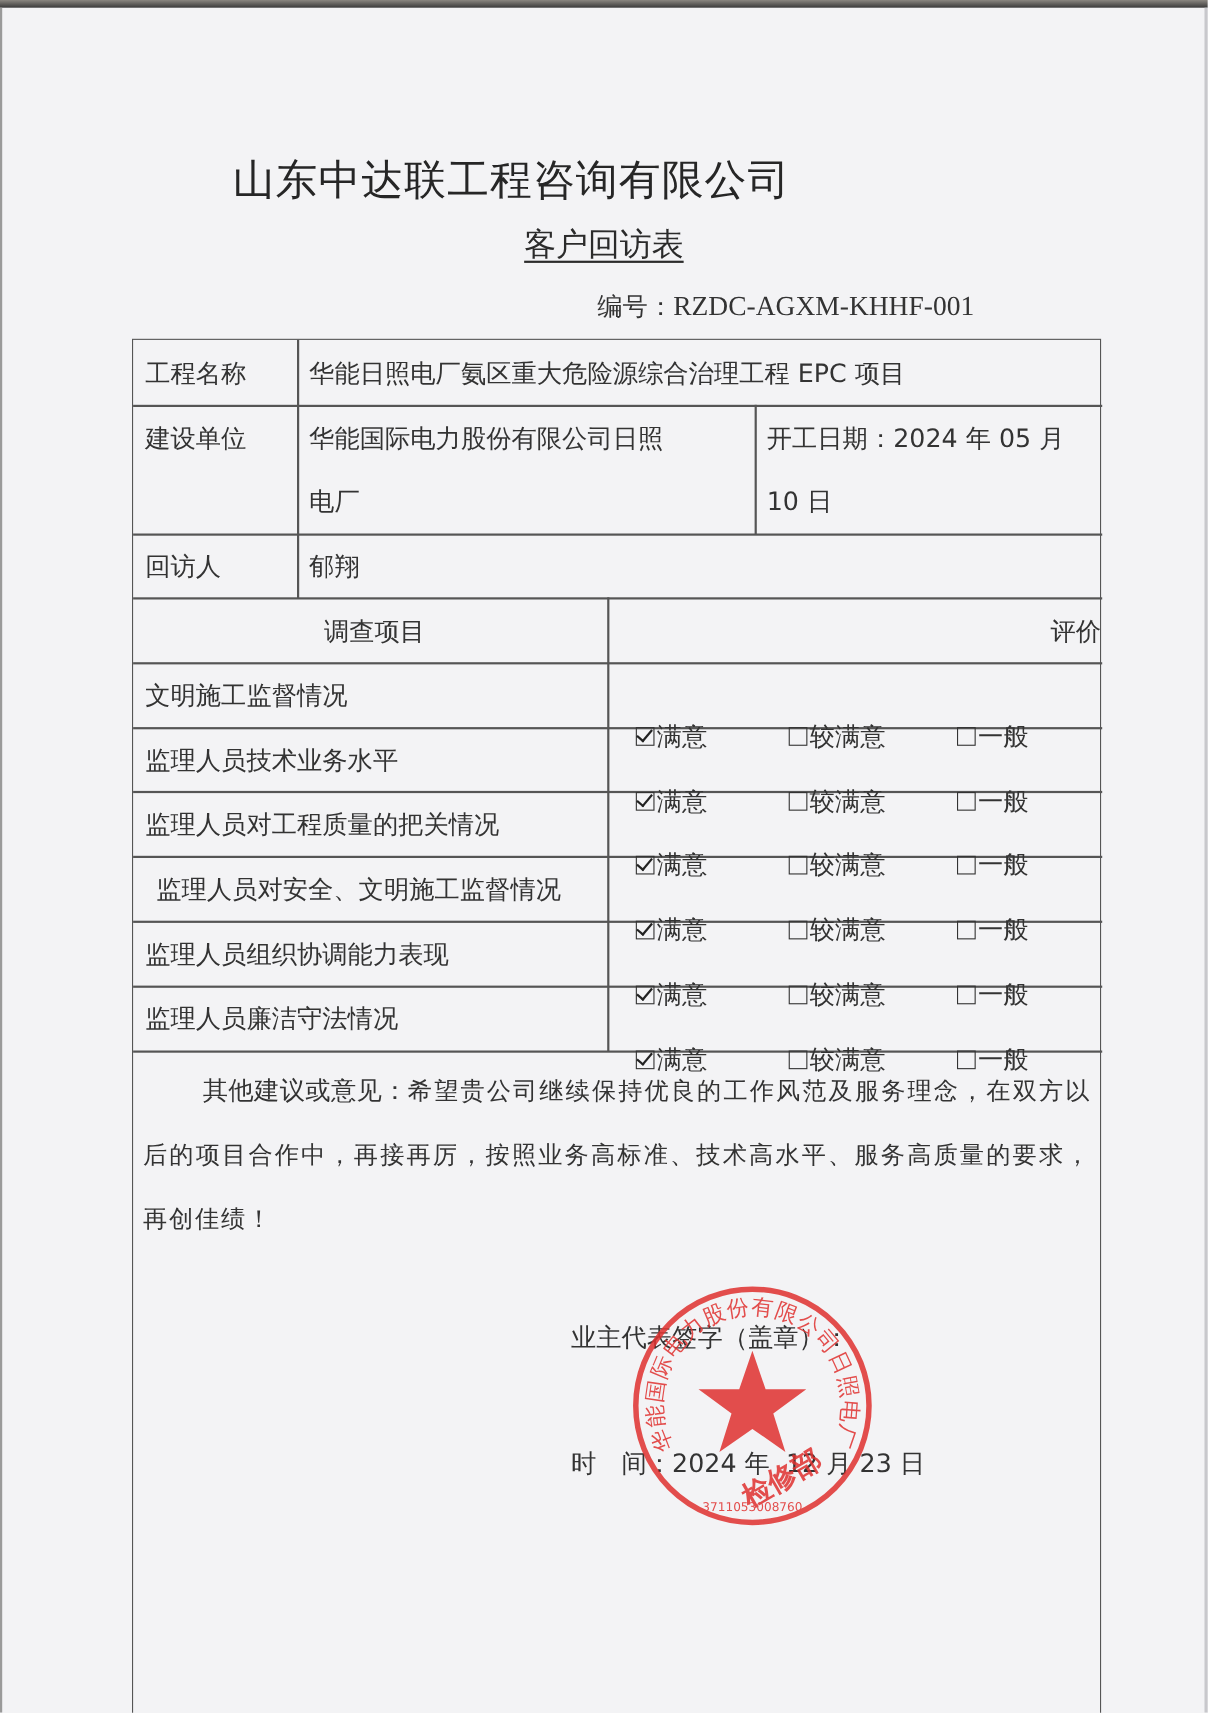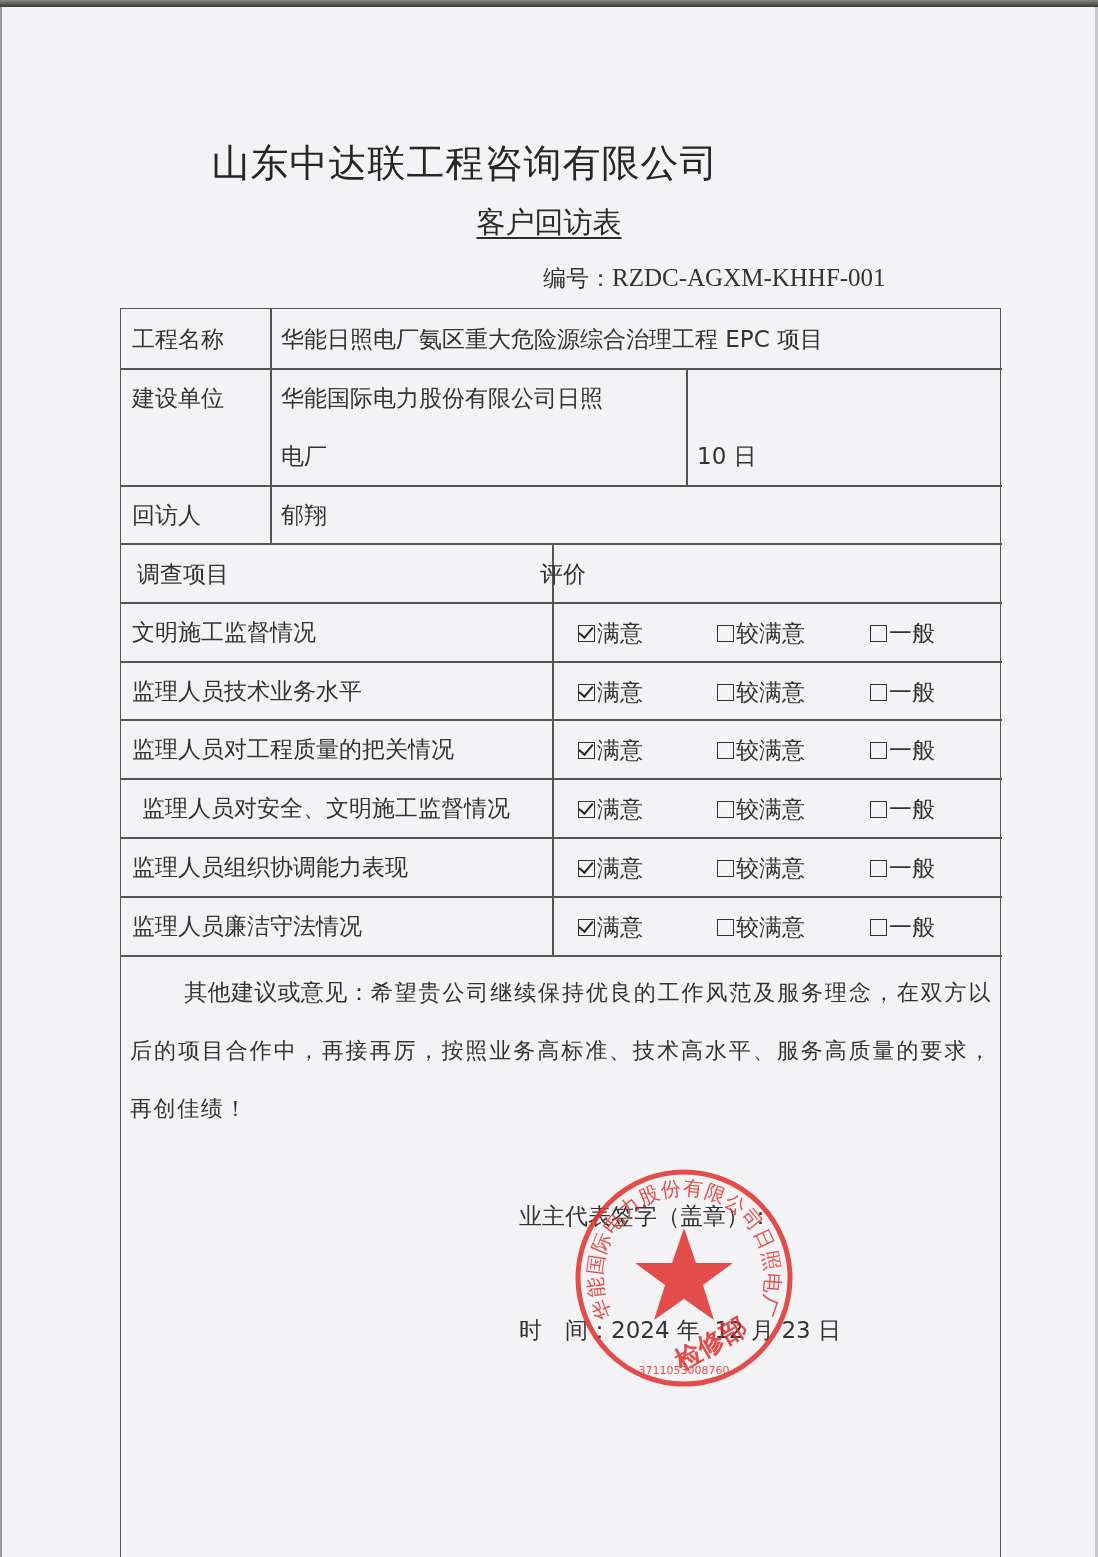--- a/index.html
+++ b/index.html
@@ -26,21 +26,21 @@
     position: absolute; left: 543px; top: 263px; font-size: 25px; color: #333;
     font-family: "Liberation Serif", serif;
   }
   .serial .lbl { font-family: "DejaVu Sans", "Liberation Sans", sans-serif; font-size: 23px; }
 
   .form-table { position: absolute; left: 120px; top: 308px; width: 881px; height: 1362px; border: 1.5px solid #555; box-sizing: border-box; }
   .cell { position: absolute; box-sizing: border-box; font-size: 23px; font-family: "DejaVu Sans", "Liberation Sans", sans-serif; color: #333; }
   .hline { position: absolute; height: 1.5px; background: #555; }
   .vline { position: absolute; width: 1.5px; background: #555; }
 
-  .rating { position: absolute; font-size: 23px; font-family: Liberation Serif, serif; color: #333; white-space: nowrap; }
+  .rating { position: absolute; font-size: 23px; font-family: Liberation Serif, serif; color: #333; white-space: nowrap; margin-top: 36px; }
   .box { display: inline-block; width: 17px; height: 17px; border: 1.6px solid #333; box-sizing: border-box; vertical-align: -1px; margin-right: 2px; position: relative; }
   .box.checked::after {
     content: ""; position: absolute; left: 3px; top: -2px; width: 6px; height: 12px;
     border-right: 2.5px solid #222; border-bottom: 2.5px solid #222; transform: rotate(40deg);
   }
 
   .remarks { position: absolute; left: 130px; width: 862px; top: 963px; font-size: 22px; line-height: 58px; font-family: "DejaVu Serif", "Liberation Serif", serif; color: #333; text-align: justify; letter-spacing: 1.6px; }
   .remarks .head { font-family: "DejaVu Sans", "Liberation Sans", sans-serif; font-size: 23px; letter-spacing: 0; }
 
   .sig-label { position: absolute; left: 519px; top: 1201px; font-size: 23px; font-family: "DejaVu Sans", "Liberation Sans", sans-serif; color: #333; }
@@ -75,27 +75,28 @@
   <div class="vline" style="left:149px;top:0;height:235px"></div>
   <div class="vline" style="left:565px;top:59px;height:118px"></div>
   <div class="vline" style="left:431px;top:234px;height:413px"></div>
 
   <div class="cell" style="left:11px;top:15px">工程名称</div>
   <div class="cell" style="left:160px;top:15px">华能日照电厂氨区重大危险源综合治理工程 EPC 项目</div>
 
   <div class="cell" style="left:11px;top:74px">建设单位</div>
   <div class="cell" style="left:160px;top:74px">华能国际电力股份有限公司日照</div>
   <div class="cell" style="left:160px;top:132px">电厂</div>
+  <div class="cell" style="left:576px;top:74px">开工日期：2024 年 05 月</div>
   <div class="cell" style="left:576px;top:132px">10 日</div>
 
   <div class="cell" style="left:11px;top:191px">回访人</div>
   <div class="cell" style="left:160px;top:191px">郁翔</div>
 
-  <div class="cell" style="left:16px;width:431px;top:250px;text-align:left">调查项目</div>
-  <div class="cell" style="left:419px;width:450px;top:250px;text-align:left">评价</div>
+  <div class="cell" style="left:4px;width:431px;top:250px;text-align:center">调查项目</div>
+  <div class="cell" style="left:430px;width:450px;top:250px;text-align:right">评价</div>
 
   <div class="cell" style="left:11px;top:308px">文明施工监督情况</div>
   <div class="cell" style="left:11px;top:367px">监理人员技术业务水平</div>
   <div class="cell" style="left:11px;top:425px">监理人员对工程质量的把关情况</div>
   <div class="cell" style="left:21px;top:484px">监理人员对安全、文明施工监督情况</div>
   <div class="cell" style="left:11px;top:543px">监理人员组织协调能力表现</div>
   <div class="cell" style="left:11px;top:602px">监理人员廉洁守法情况</div>
 </div>
 
 <div id="ratings">

